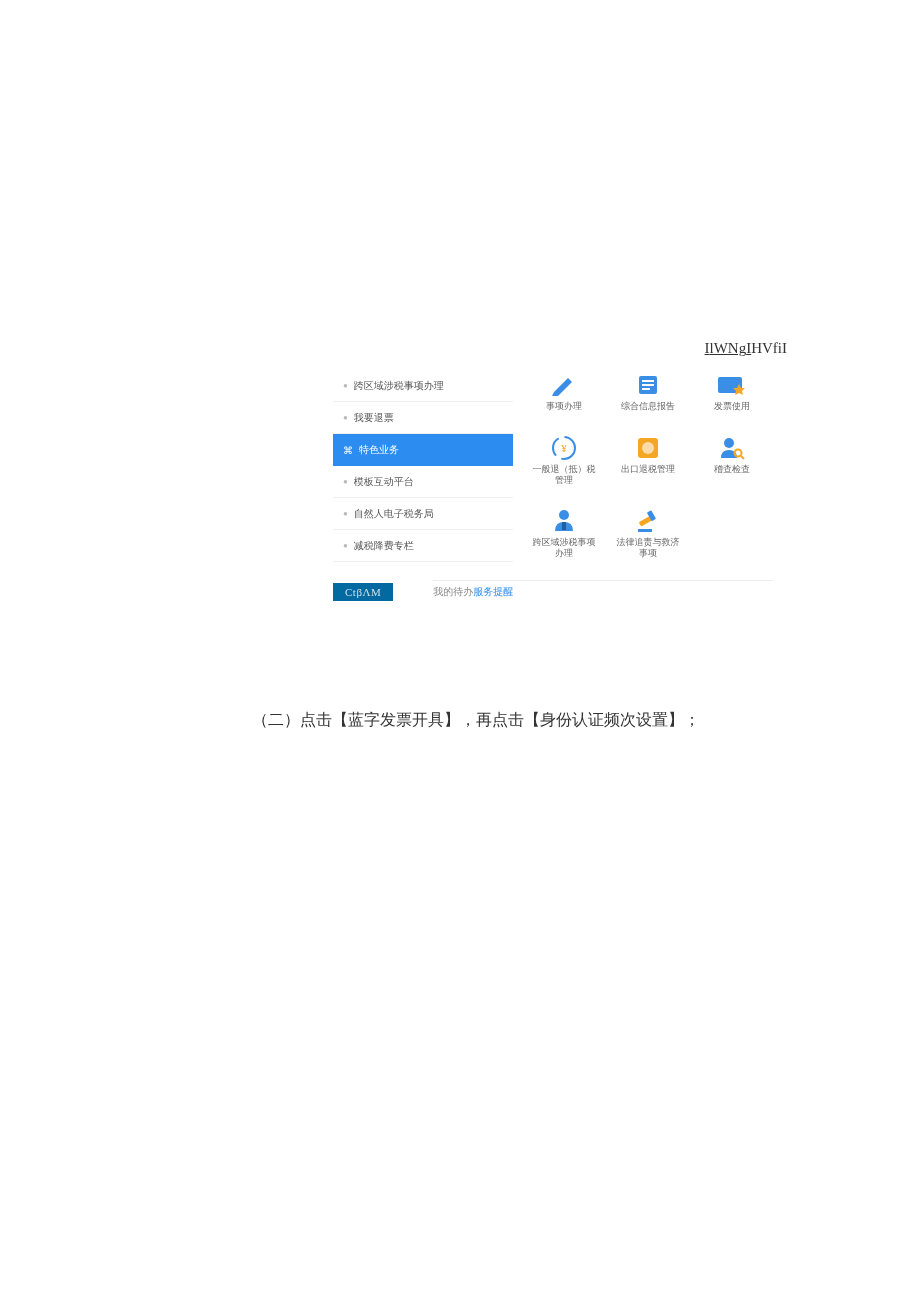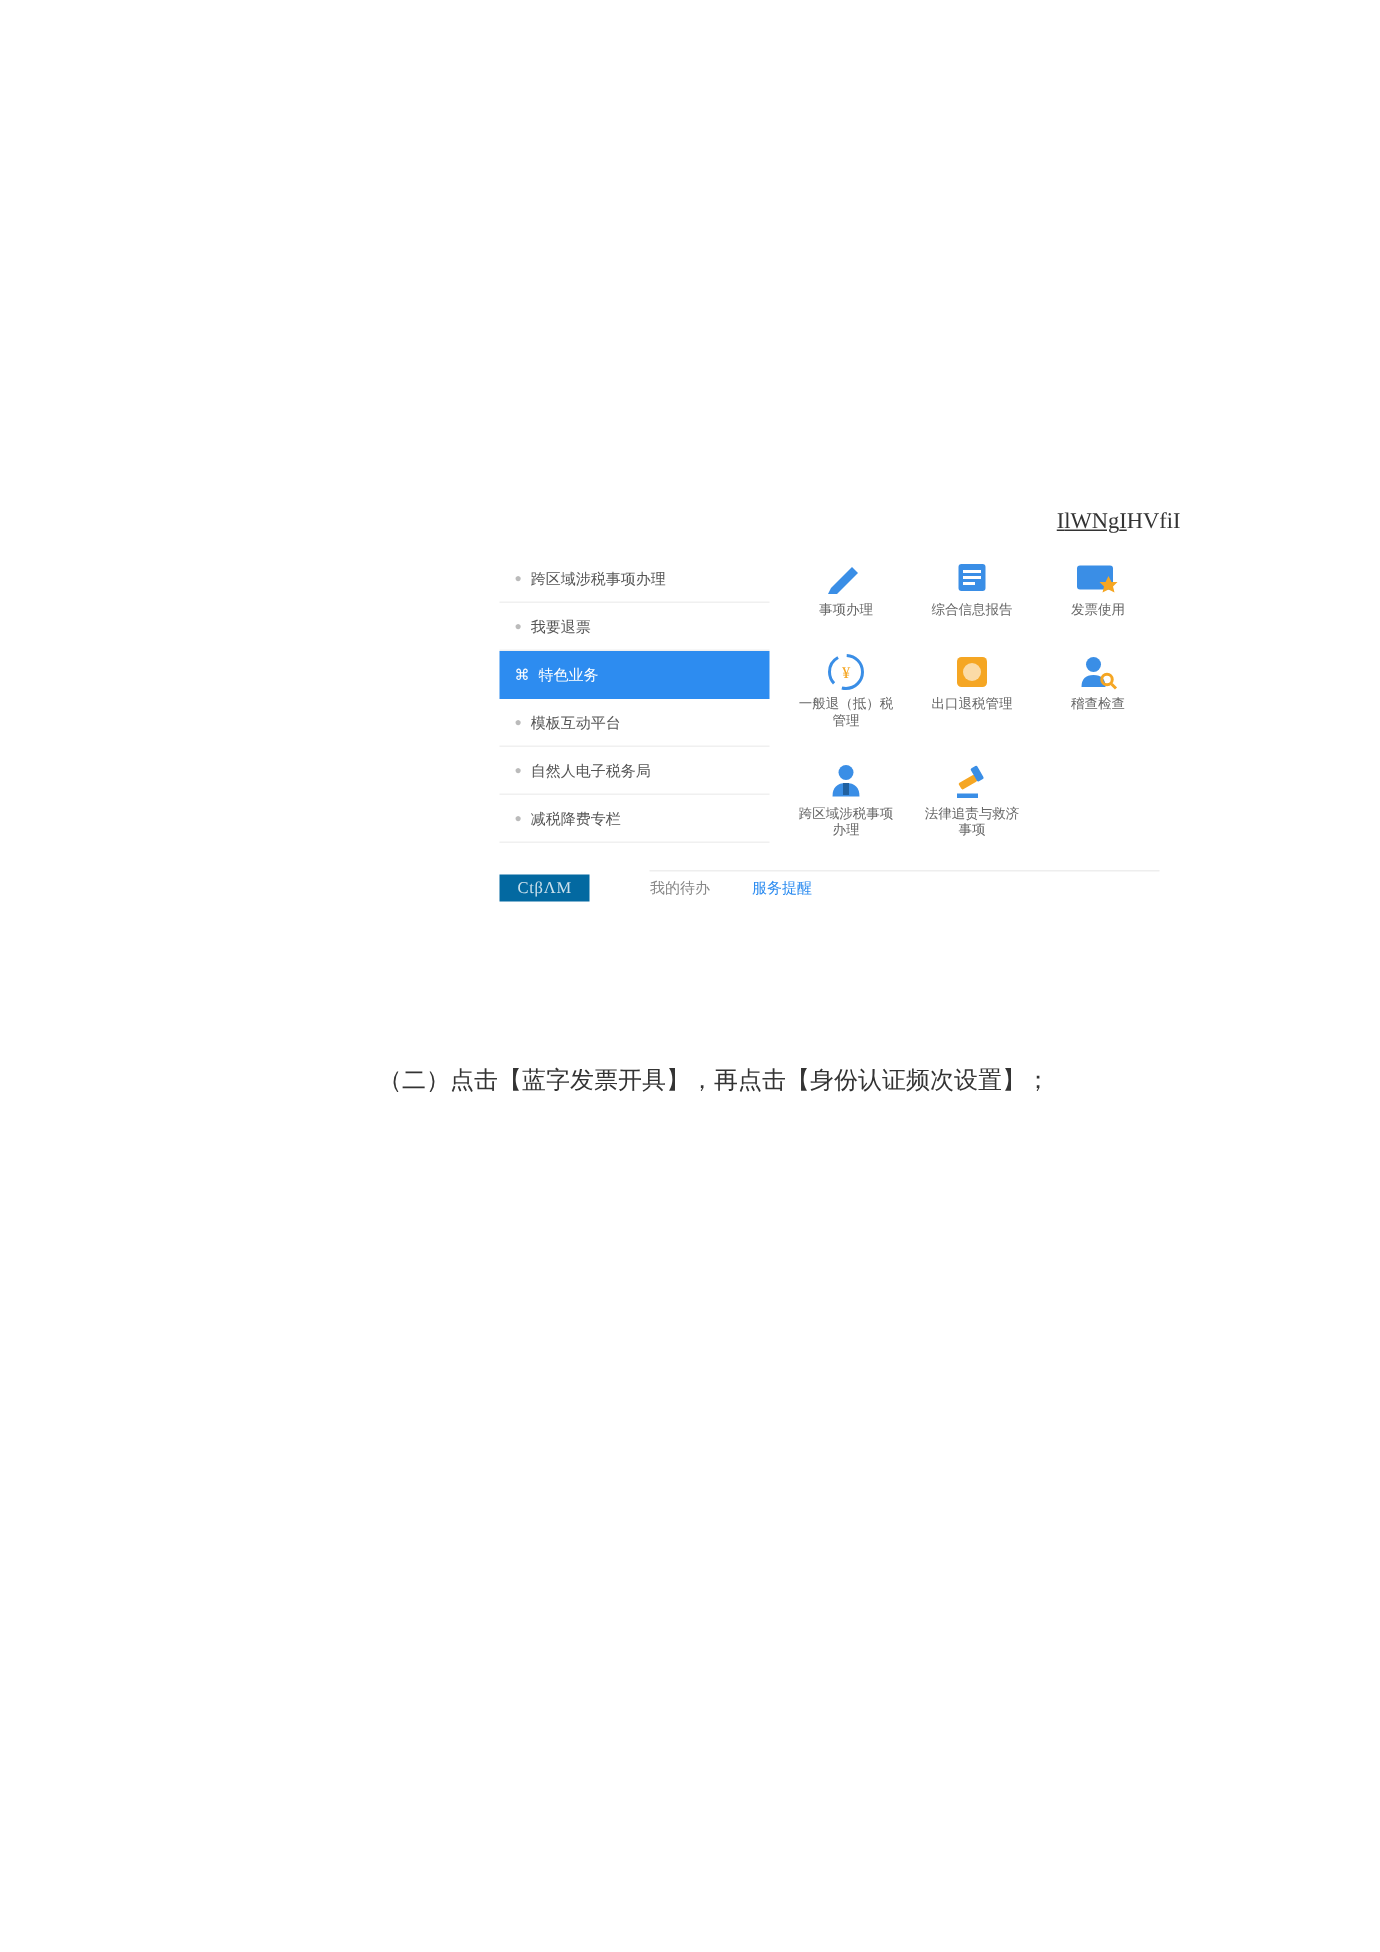--- a/index.html
+++ b/index.html
@@ -103,21 +103,21 @@
       background: #0369a1;
       color: rgba(255,255,255,0.8);
       font-size: 11px;
       padding: 3px 12px;
       letter-spacing: 0.5px;
       font-family: "Times New Roman", Times, serif;
     }
     .tabs {
       flex: 1;
       display: flex;
-      gap: 28px;
+      gap: 0;
       font-size: 10px;
       padding-bottom: 2px;
       border-top: 1px solid #eee;
       padding-top: 4px;
     }
     .tab-item { color: #888; cursor: pointer; }
     .tab-item.active { color: #2d8cf0; }
     .instruction {
       position: absolute;
       top: 710px;

